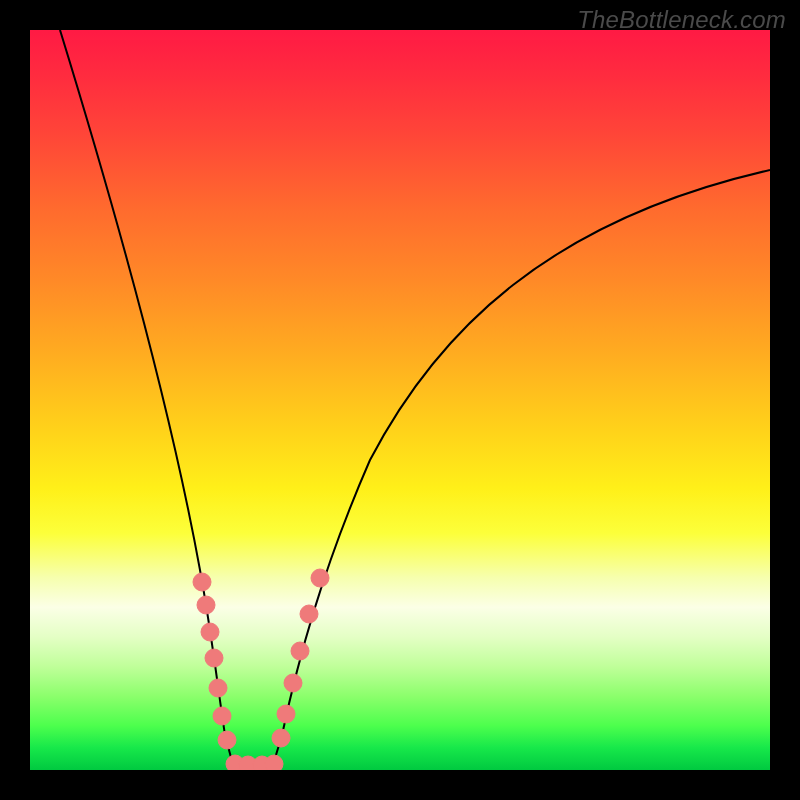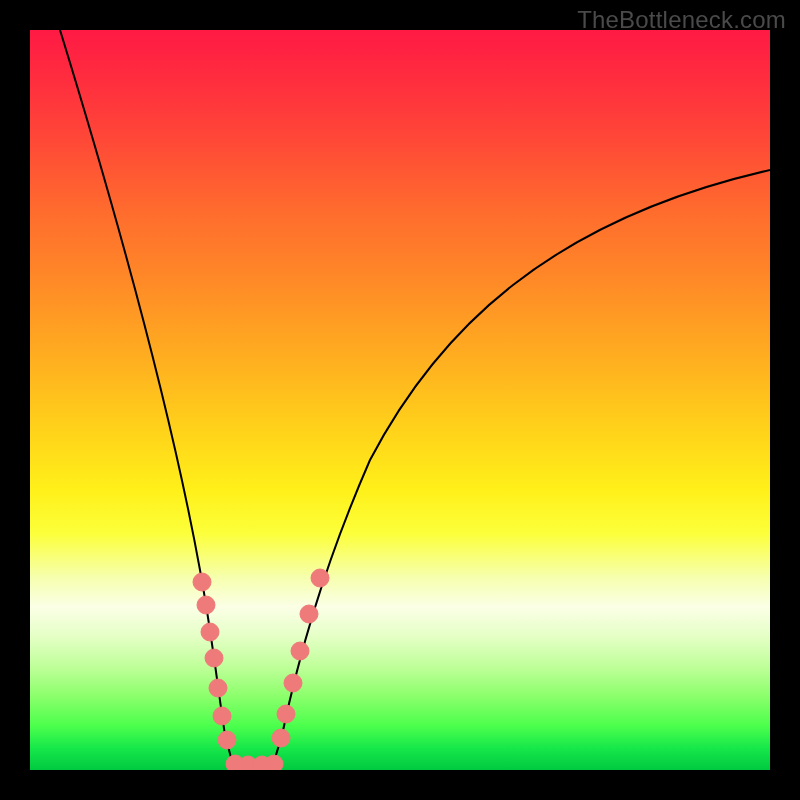--- a/index.html
+++ b/index.html
@@ -49,20 +49,21 @@
   .watermark {
     position: absolute;
     top: 6px;
     right: 14px;
     color: #4a4a4a;
     font-size: 24px;
     font-weight: 400;
     letter-spacing: 0.2px;
     font-family: Arial, Helvetica, sans-serif;
     user-select: none;
+    font-style: italic;
   }
   svg.curve {
     position: absolute;
     left: 0;
     top: 0;
     width: 100%;
     height: 100%;
   }
   .dot {
     fill: #ef7a7a;

